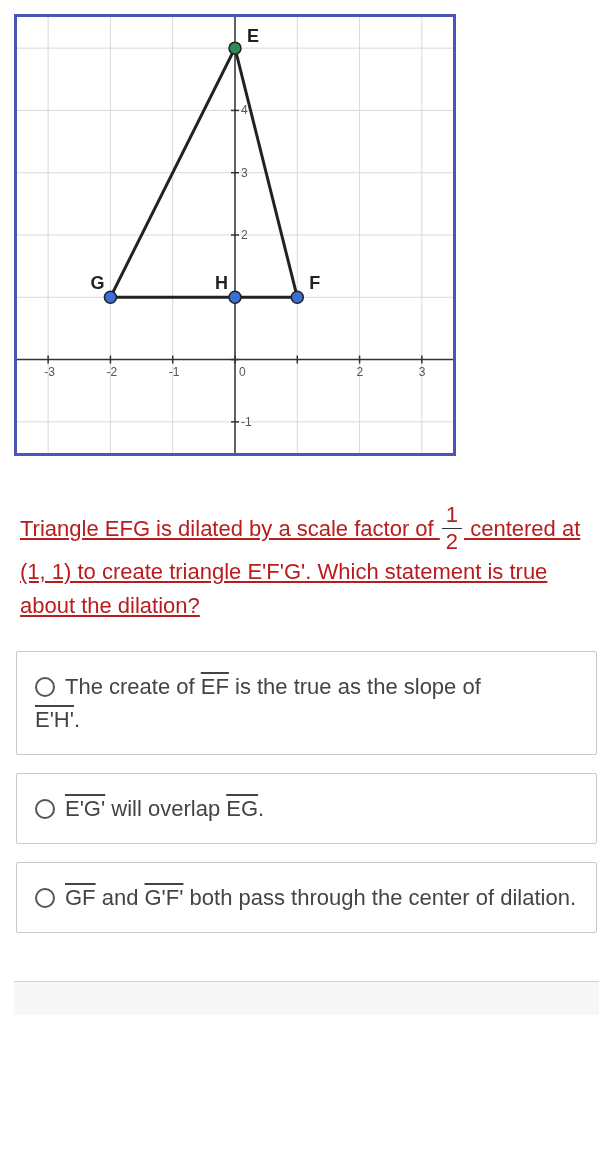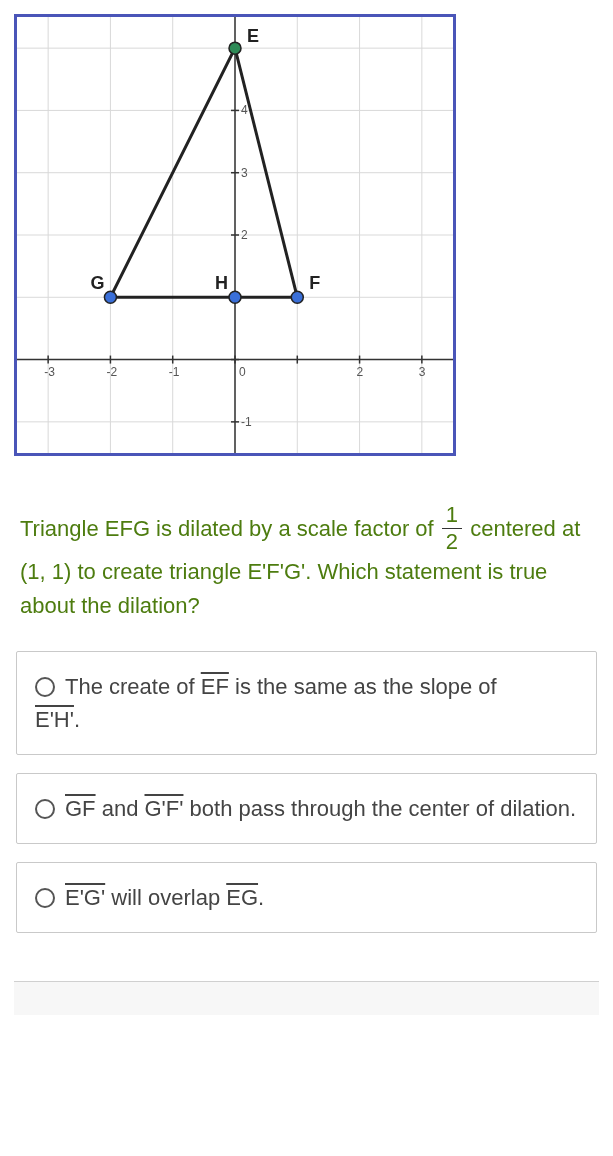--- a/index.html
+++ b/index.html
@@ -15,23 +15,24 @@
     border: 3px solid #4a55b8;
     padding: 0;
     width: 442px;
     height: 442px;
     margin: 0 0 50px 0;
     background:#fff;
   }
   .graph-wrap svg { display:block; }
   .question {
     font-size: 22px;
-    color: #4d7c0f;
+    color: #b91c1c;
     line-height: 1.55;
     margin: 0 6px 28px 6px;
+    text-decoration: underline;
   }
   .fraction {
     display: inline-block;
     vertical-align: middle;
     text-align: center;
     font-size: 22px;
     line-height: 1;
     position: relative;
     top: -2px;
     margin: 0 2px;
@@ -127,27 +128,27 @@
     </svg>
 </div>
 
 <div class="question">
   <span>Triangle EFG is dilated by a scale factor of </span><span class="fraction"><span class="num">1</span><span class="den">2</span></span><span> centered at (1, 1) to create triangle E'F'G'. Which statement is true about the dilation?</span>
 </div>
 
 <div class="choices">
 
   <div class="choice">
-    <span class="radio"></span><span>The create of </span><span class="overline">EF</span><span> is the same as the slope of </span><br><span class="overline">E'H'</span><span>.</span>
+    <span class="radio"></span><span>The create of </span><span class="overline">EF</span><span> is the true as the slope of </span><br><span class="overline">E'H'</span><span>.</span>
+  </div>
+
+  <div class="choice">
+    <span class="radio"></span><span class="overline">E'G'</span><span> will overlap </span><span class="overline">EG</span><span>.</span>
   </div>
 
   <div class="choice">
     <span class="radio"></span><span class="overline">GF</span><span> and </span><span class="overline">G'F'</span><span> both pass through the center of dilation.</span>
-  </div>
-
-  <div class="choice">
-    <span class="radio"></span><span class="overline">E'G'</span><span> will overlap </span><span class="overline">EG</span><span>.</span>
   </div>
 
 
 </div>
 
 <div class="bottom-bar"></div>
 
 </body></html>

